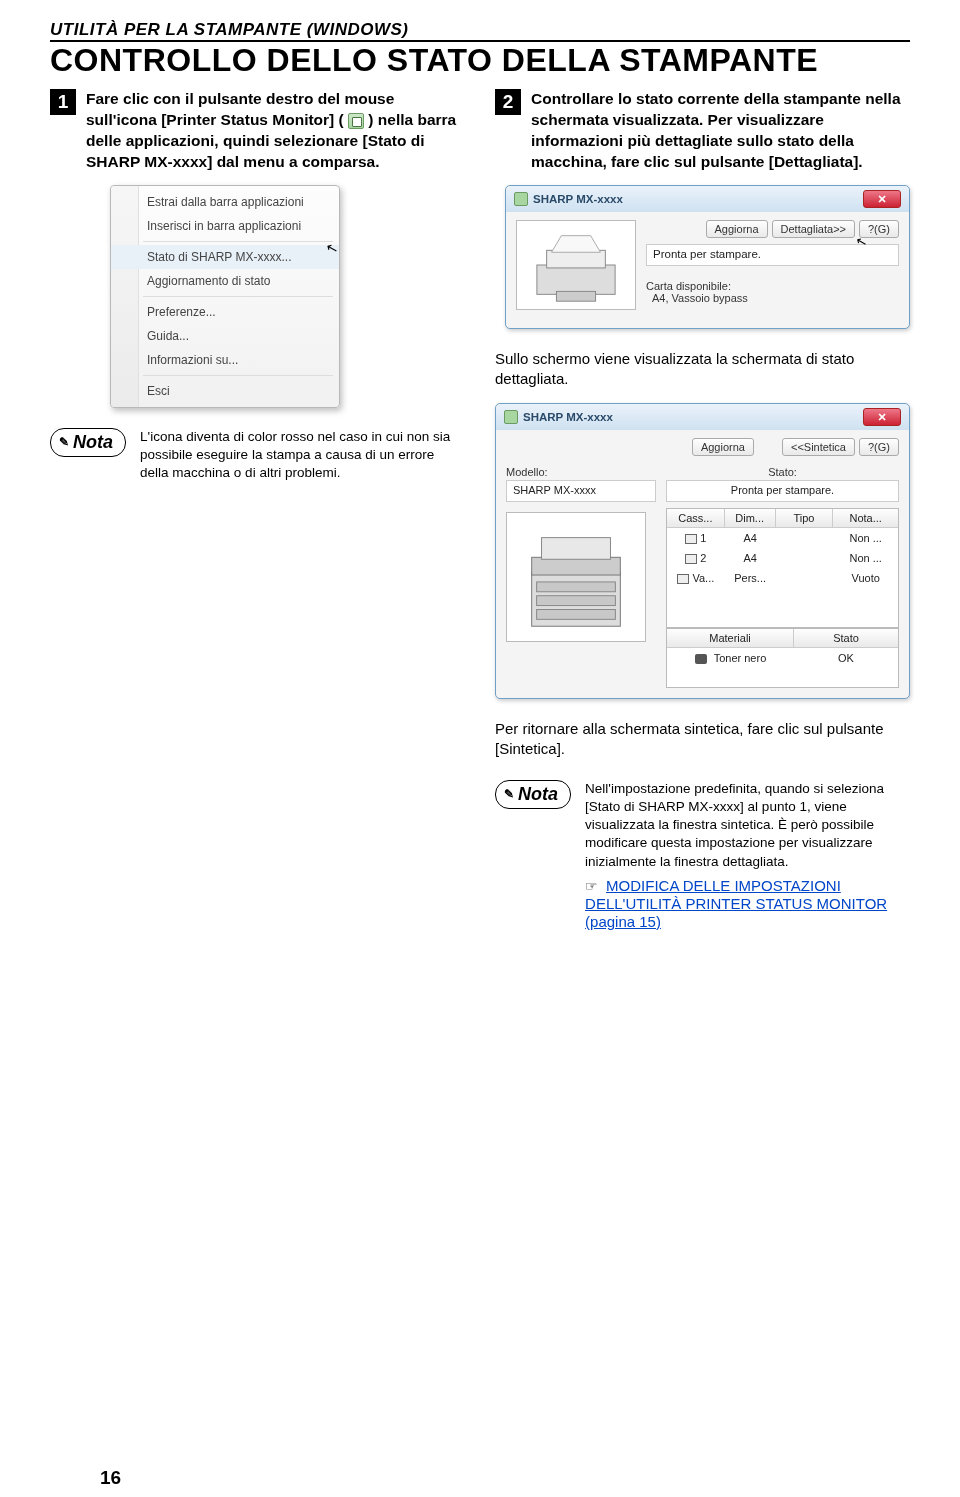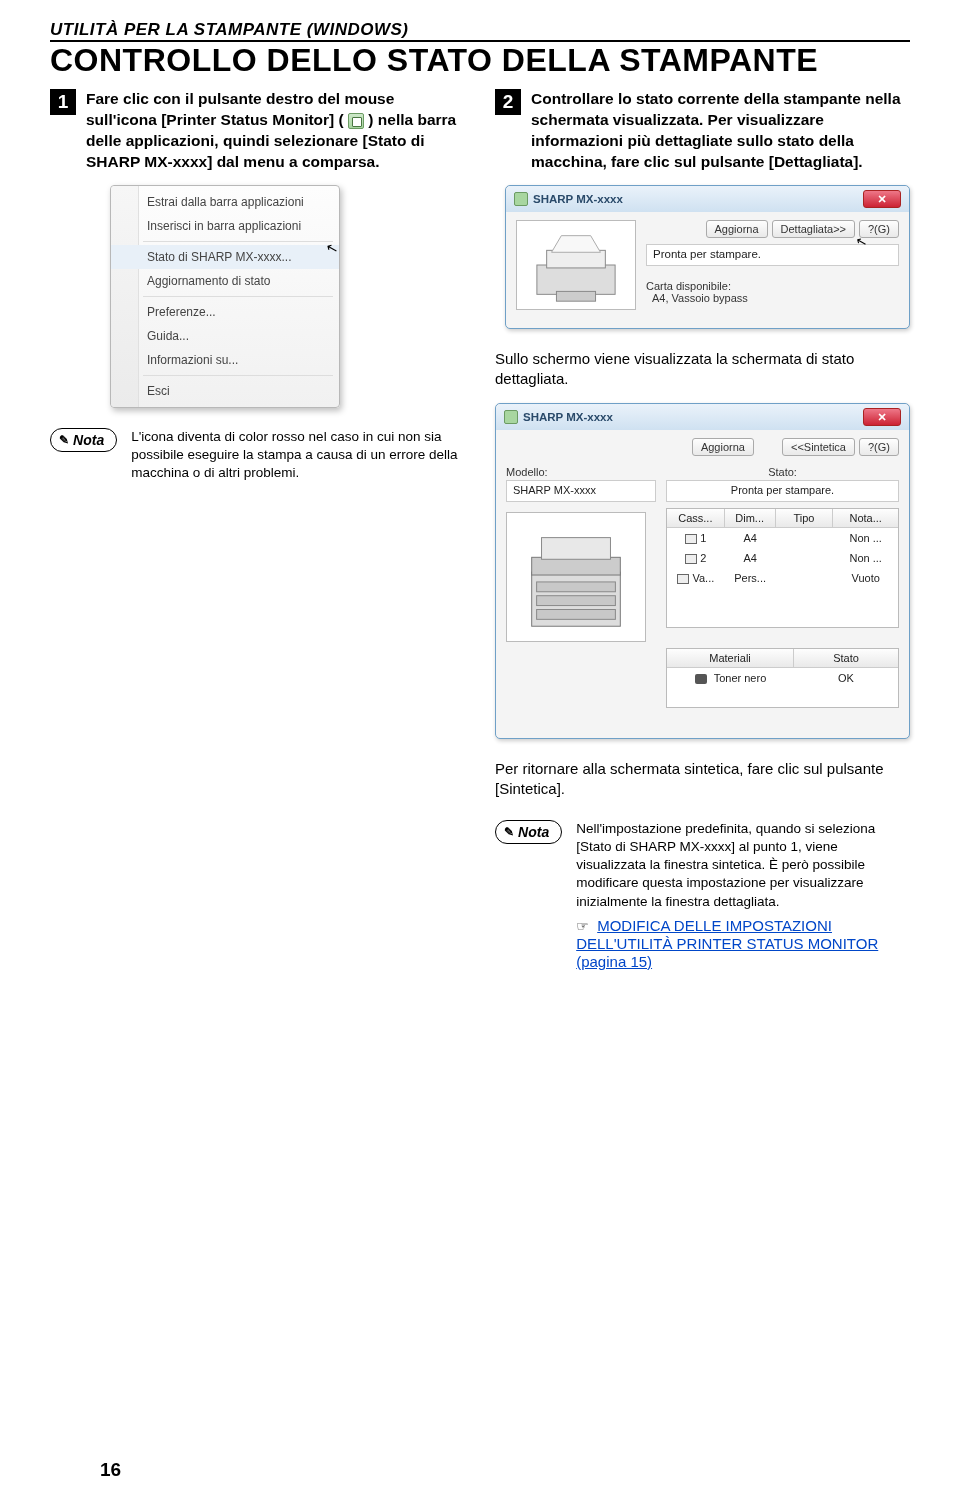--- a/index.html
+++ b/index.html
@@ -124,21 +124,21 @@
   .note-row {
     display: flex;
     gap: 14px;
     align-items: flex-start;
     margin-top: 20px;
   }
   .note-label {
     border: 1.5px solid #000;
     border-radius: 14px;
     padding: 3px 12px 3px 8px;
-    font-size: 14px;
+    font-size: 18px;
     font-style: italic;
     font-weight: bold;
     white-space: nowrap;
     display: flex;
     align-items: center;
     gap: 4px;
   }
   .note-label::before {
     content: "✎";
     font-style: normal;
@@ -271,21 +271,21 @@
     background: #fff;
     margin-top: 10px;
   }
   .detail-right {
     flex: 1;
     text-align: center;
   }
   .table {
     border: 1px solid #bbb;
     background: #fff;
-    margin-bottom: 20px;
+    margin-bottom: 0;
   }
   .table.small { height: 120px; }
   .table.small2 { height: 60px; }
   .thead {
     display: flex;
     background: linear-gradient(#fefefe, #e9e9e9);
     border-bottom: 1px solid #ccc;
     font-size: 11px;
   }
   .th {
@@ -320,21 +320,21 @@
     font-size: 15px;
   }
   .xref {
     font-size: 14px;
     color: #000;
     margin-right: 4px;
   }
   .page-num {
     position: absolute;
     left: 50px;
-    bottom: 36px;
+    bottom: 28px;
     font-size: 19px;
     font-weight: bold;
   }
   .page-wrap { position: relative; min-height: 1497px; }
 </style>
 </head>
 <body>
 <div class="page-wrap">
 
 <div class="header-title">UTILITÀ PER LA STAMPANTE (WINDOWS)</div>

